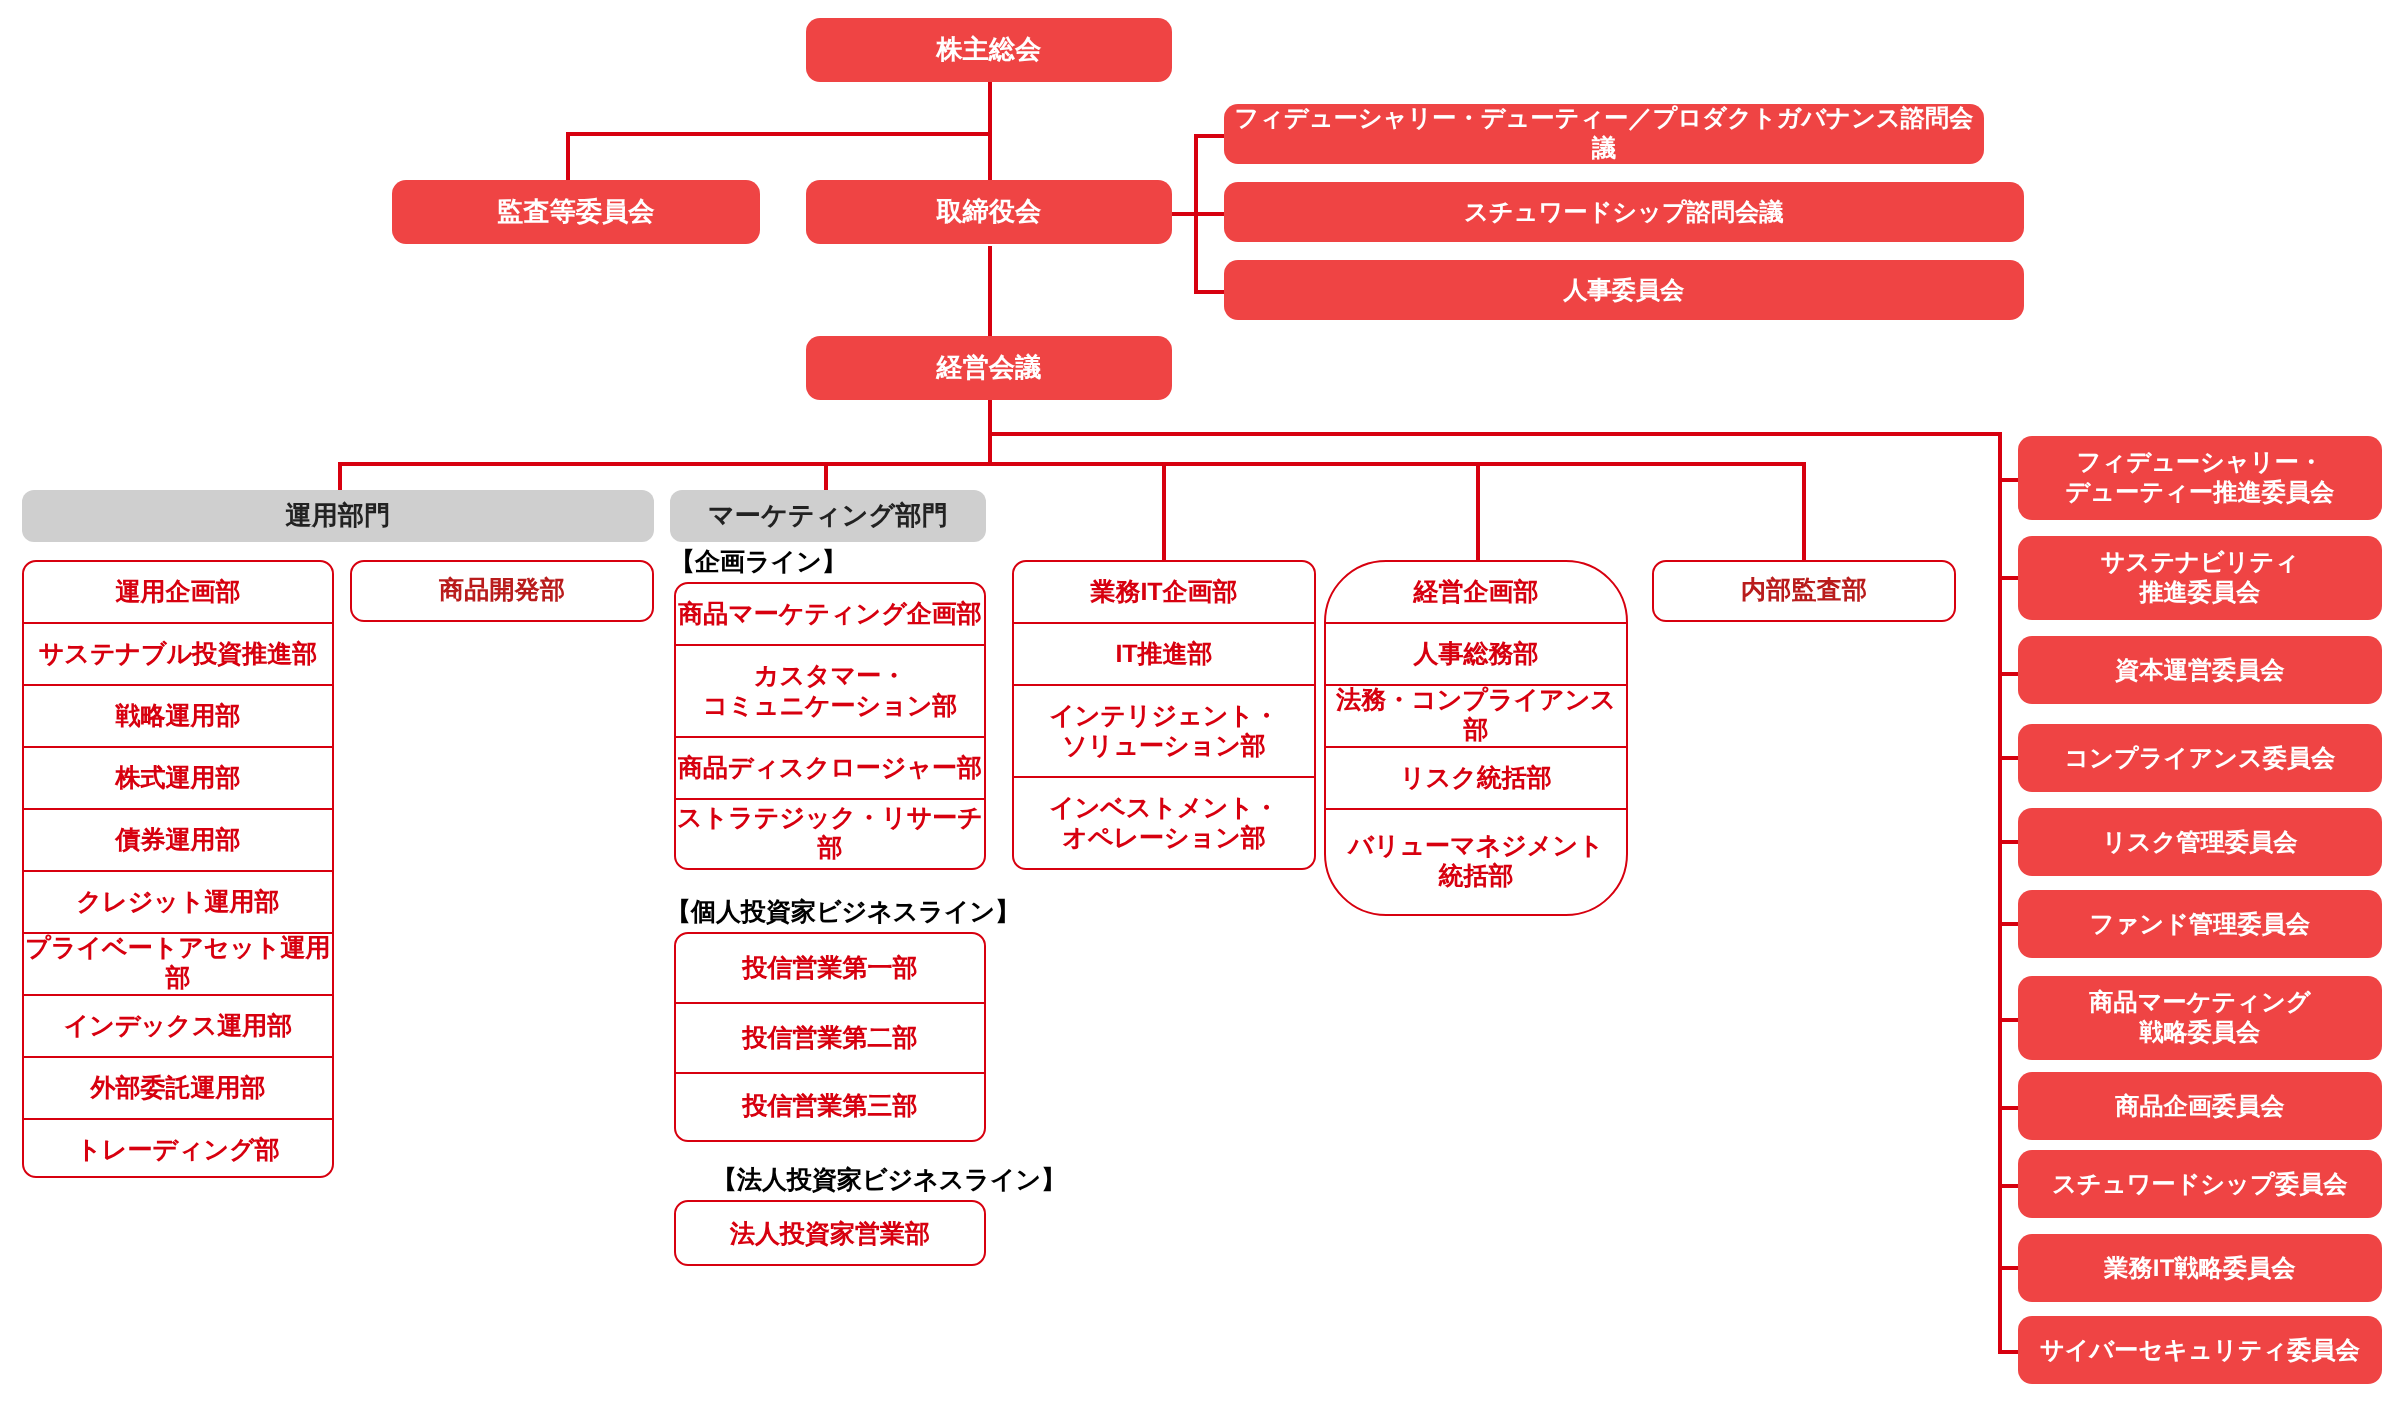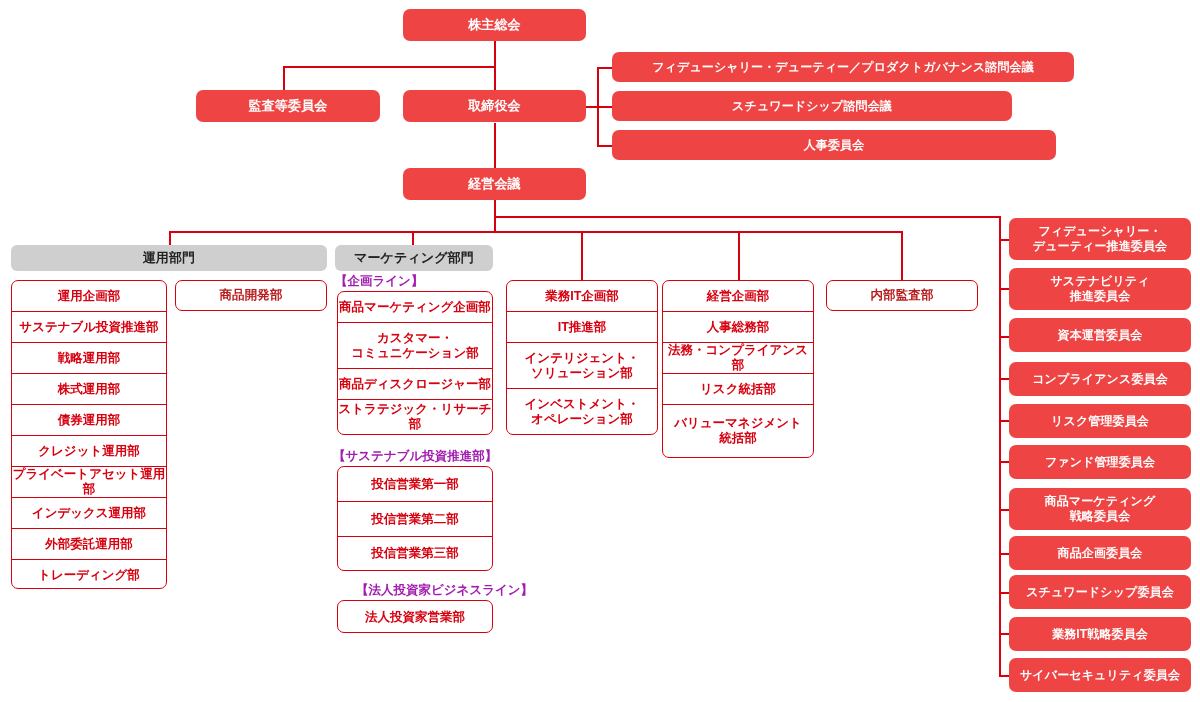--- a/index.html
+++ b/index.html
@@ -78,21 +78,21 @@
     color:#d7000f;
     font-weight:bold;
     font-size:12.5px;
     line-height:1.2;
     border-bottom:1.5px solid #d7000f;
   }
   .stack .cell:last-child{border-bottom:none;}
 
   .grouplabel{
     position:absolute;
-    color:#a21caf;
+    color:#000000;
     font-weight:bold;
     font-size:12.5px;
     white-space:nowrap;
   }
 </style>
 </head>
 <body>
 
 <div id="chart">
 
@@ -132,23 +132,23 @@
   <div class="line hline" style="left:999px;top:675px;width:10px;"></div>
 
   <div class="box solid" style="left:403px;top:9px;width:183px;height:32px;">株主総会</div>
 
   <div class="box solid" style="left:196px;top:90px;width:184px;height:32px;">監査等委員会</div>
 
   <div class="box solid" style="left:403px;top:90px;width:183px;height:32px;">取締役会</div>
 
   <div class="box solid" style="left:403px;top:168px;width:183px;height:32px;">経営会議</div>
 
-  <div class="box solid small" style="left:612px;top:52px;width:462px;height:30px;">フィデューシャリー・デューティー／プロダクトガバナンス諮問会議</div>
+  <div class="box solid small" style="left:612px;top:52px;width:380px;height:30px;">フィデューシャリー・デューティー／プロダクトガバナンス諮問会議</div>
   <div class="box solid small" style="left:612px;top:91px;width:400px;height:30px;">スチュワードシップ諮問会議</div>
-  <div class="box solid small" style="left:612px;top:130px;width:444px;height:30px;">人事委員会</div>
+  <div class="box solid small" style="left:612px;top:130px;width:400px;height:30px;">人事委員会</div>
 
   <div class="box gray" style="left:11px;top:245px;width:316px;height:26px;">運用部門</div>
   <div class="box gray" style="left:335px;top:245px;width:158px;height:26px;">マーケティング部門</div>
 
   <div class="stack" style="left:11px;top:280px;width:156px;height:309px;" id="stack-investment">
       <div class="cell" style="height: 31px;">運用企画部</div>
       <div class="cell" style="height: 31px;">サステナブル投資推進部</div>
       <div class="cell" style="height: 31px;">戦略運用部</div>
       <div class="cell" style="height: 31px;">株式運用部</div>
       <div class="cell" style="height: 31px;">債券運用部</div>
@@ -162,40 +162,40 @@
   <div class="box outline" style="left:175px;top:280px;width:152px;height:31px;">商品開発部</div>
 
   <div class="grouplabel" style="left:335px;top:273px;">【企画ライン】</div>
   <div class="stack" style="left:337px;top:291px;width:156px;height:144px;" id="stack-m0">
       <div class="cell" style="height: 31px;">商品マーケティング企画部</div>
       <div class="cell" style="height: 46px;">カスタマー・<br>コミュニケーション部</div>
       <div class="cell" style="height: 31px;">商品ディスクロージャー部</div>
       <div class="cell" style="height: 34px;">ストラテジック・リサーチ部</div>
     </div>
 
-  <div class="grouplabel" style="left:333px;top:448px;">【サステナブル投資推進部】</div>
+  <div class="grouplabel" style="left:333px;top:448px;">【個人投資家ビジネスライン】</div>
   <div class="stack" style="left:337px;top:466px;width:156px;height:105px;" id="stack-m1">
       <div class="cell" style="height: 35px;">投信営業第一部</div>
       <div class="cell" style="height: 35px;">投信営業第二部</div>
       <div class="cell" style="height: 33px;">投信営業第三部</div>
     </div>
 
   <div class="grouplabel" style="left:333px;top:582px;margin-left:23px;">【法人投資家ビジネスライン】</div>
   <div class="stack" style="left:337px;top:600px;width:156px;height:33px;" id="stack-m2">
       <div class="cell" style="height: 32px;">法人投資家営業部</div>
     </div>
 
   <div class="stack" style="left:506px;top:280px;width:152px;height:155px;" id="stack-it">
       <div class="cell" style="height: 31px;">業務IT企画部</div>
       <div class="cell" style="height: 31px;">IT推進部</div>
       <div class="cell" style="height: 46px;">インテリジェント・<br>ソリューション部</div>
       <div class="cell" style="height: 45px;">インベストメント・<br>オペレーション部</div>
     </div>
 
-  <div class="stack" style="left:662px;top:280px;width:152px;height:178px;" id="stack-corp">
+  <div class="stack" style="left:662px;top:280px;width:152px;height:178px;border-radius:31px;" id="stack-corp">
       <div class="cell" style="height: 31px;">経営企画部</div>
       <div class="cell" style="height: 31px;">人事総務部</div>
       <div class="cell" style="height: 31px;">法務・コンプライアンス部</div>
       <div class="cell" style="height: 31px;">リスク統括部</div>
       <div class="cell" style="height: 52px;">バリューマネジメント<br>統括部</div>
     </div>
 
   <div class="box outline" style="left:826px;top:280px;width:152px;height:31px;">内部監査部</div>
 
   <div id="committee-column">

